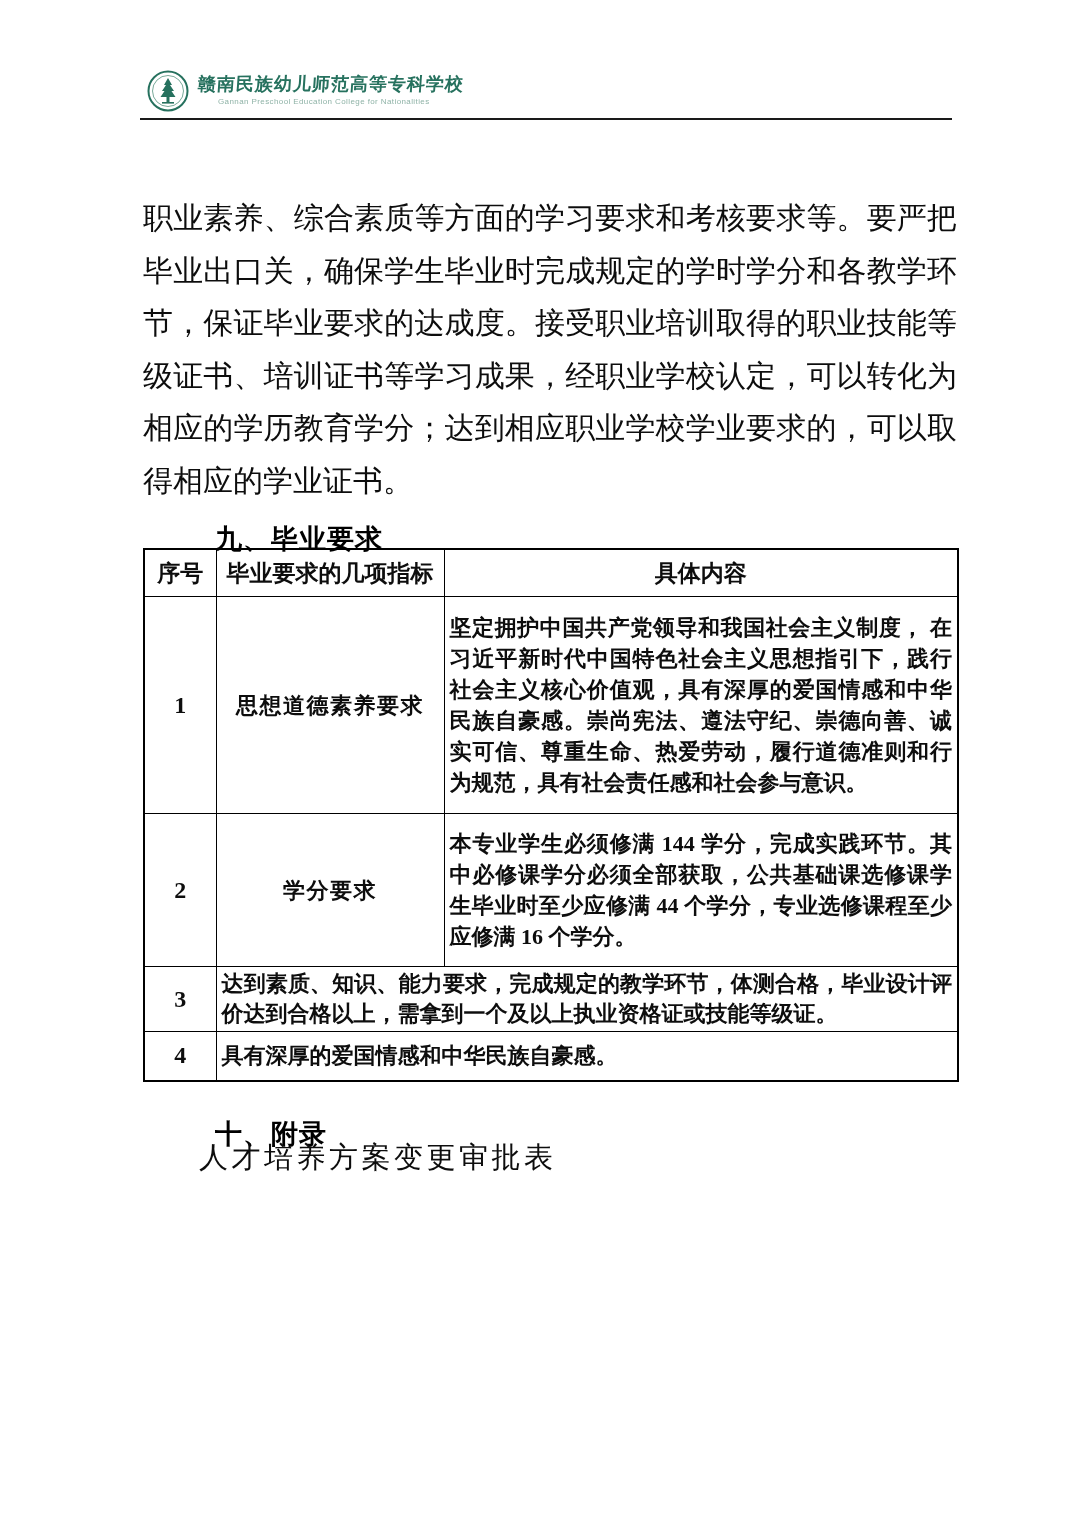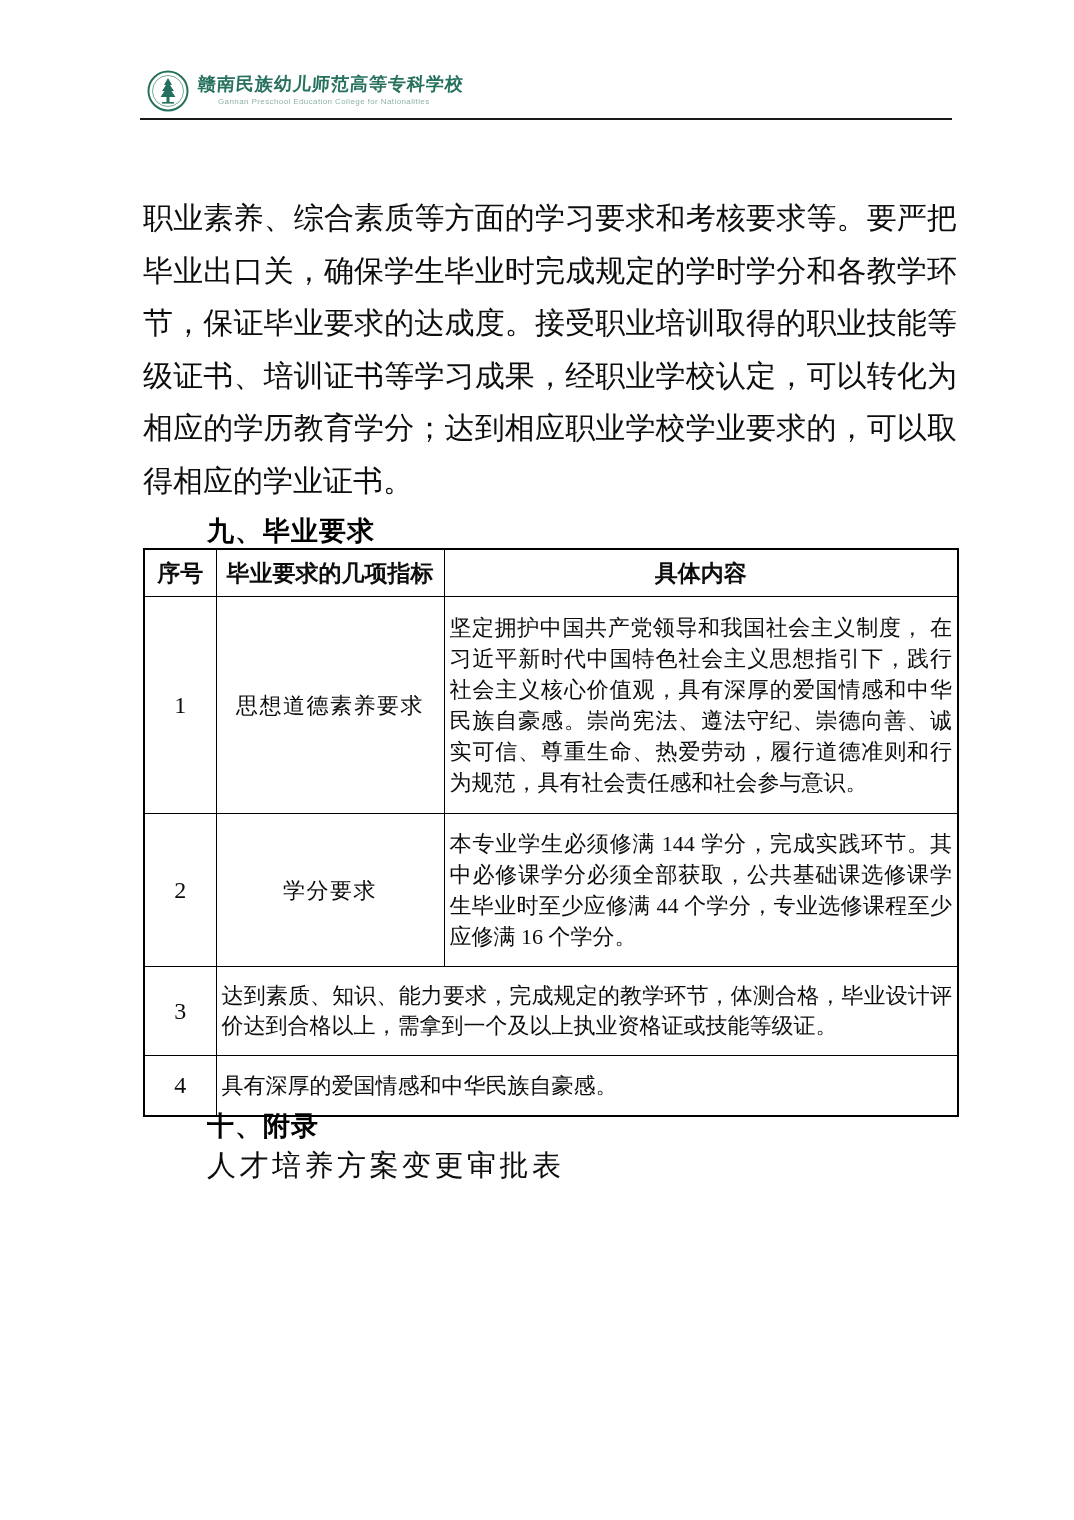--- a/index.html
+++ b/index.html
@@ -40,36 +40,36 @@
     position:absolute;left:143px;top:192px;width:814px;
     font-size:30px;line-height:52.6px;
     text-align:justify;text-justify:inter-ideograph;
     margin:0;
   }
   
   .sec-title{
     position:absolute;left:199px;
     font-size:27px;font-weight:bold;color:#000;
     font-family:Liberation Sans, sans-serif;
-    margin:8px;letter-spacing:1px;
+    margin:16px;letter-spacing:1px;
   }
   .h9{top:505px;}
   .h10{top:1100px;}
   
   .grad-table{
     position:absolute;left:143px;top:548px;width:814px;
     border-collapse:collapse;table-layout:fixed;
     border:2px solid #000;
     font-size:22px;line-height:31px;
   }
   .grad-table td,.grad-table th{
     border:1px solid #000;
-    padding:14px 5px;
+    padding:2px 5px;
     vertical-align:middle;
-    font-weight:normal;
+    font-weight:bold;
   }
   .grad-table th{
     font-weight:bold;font-size:23px;text-align:center;
     height:46px;padding:0 6px;
   }
   .cell-no{text-align:center;font-size:24px;}
   .cell-indicator{text-align:center;letter-spacing:1.5px;}
   .cell-content{
     text-align:justify;text-justify:inter-ideograph;
     padding:6px 6px 6px 6px;
@@ -78,21 +78,21 @@
   .row-2{height:153px;}
   .row-3{height:65px;}
   .row-4{height:49px;}
   .cell-merged{
     text-align:justify;text-justify:inter-ideograph;
     padding:2px 8px 2px 7px;line-height:30px;margin-top:8px;
   }
   
   .appendix{
     position:absolute;left:199px;top:1138px;
-    font-size:29px;letter-spacing:3.5px;margin:8px;
+    font-size:29px;letter-spacing:3.5px;margin:0;
   }
 </style>
 </head>
 <body>
 
 <div class="page">
 
   <div class="logo-row">
     <svg class="seal" width="42" height="42" viewBox="0 0 42 42" aria-hidden="true">
       <circle cx="21" cy="21" r="19.5" fill="#ffffff" stroke="#26715e" stroke-width="2"></circle>

